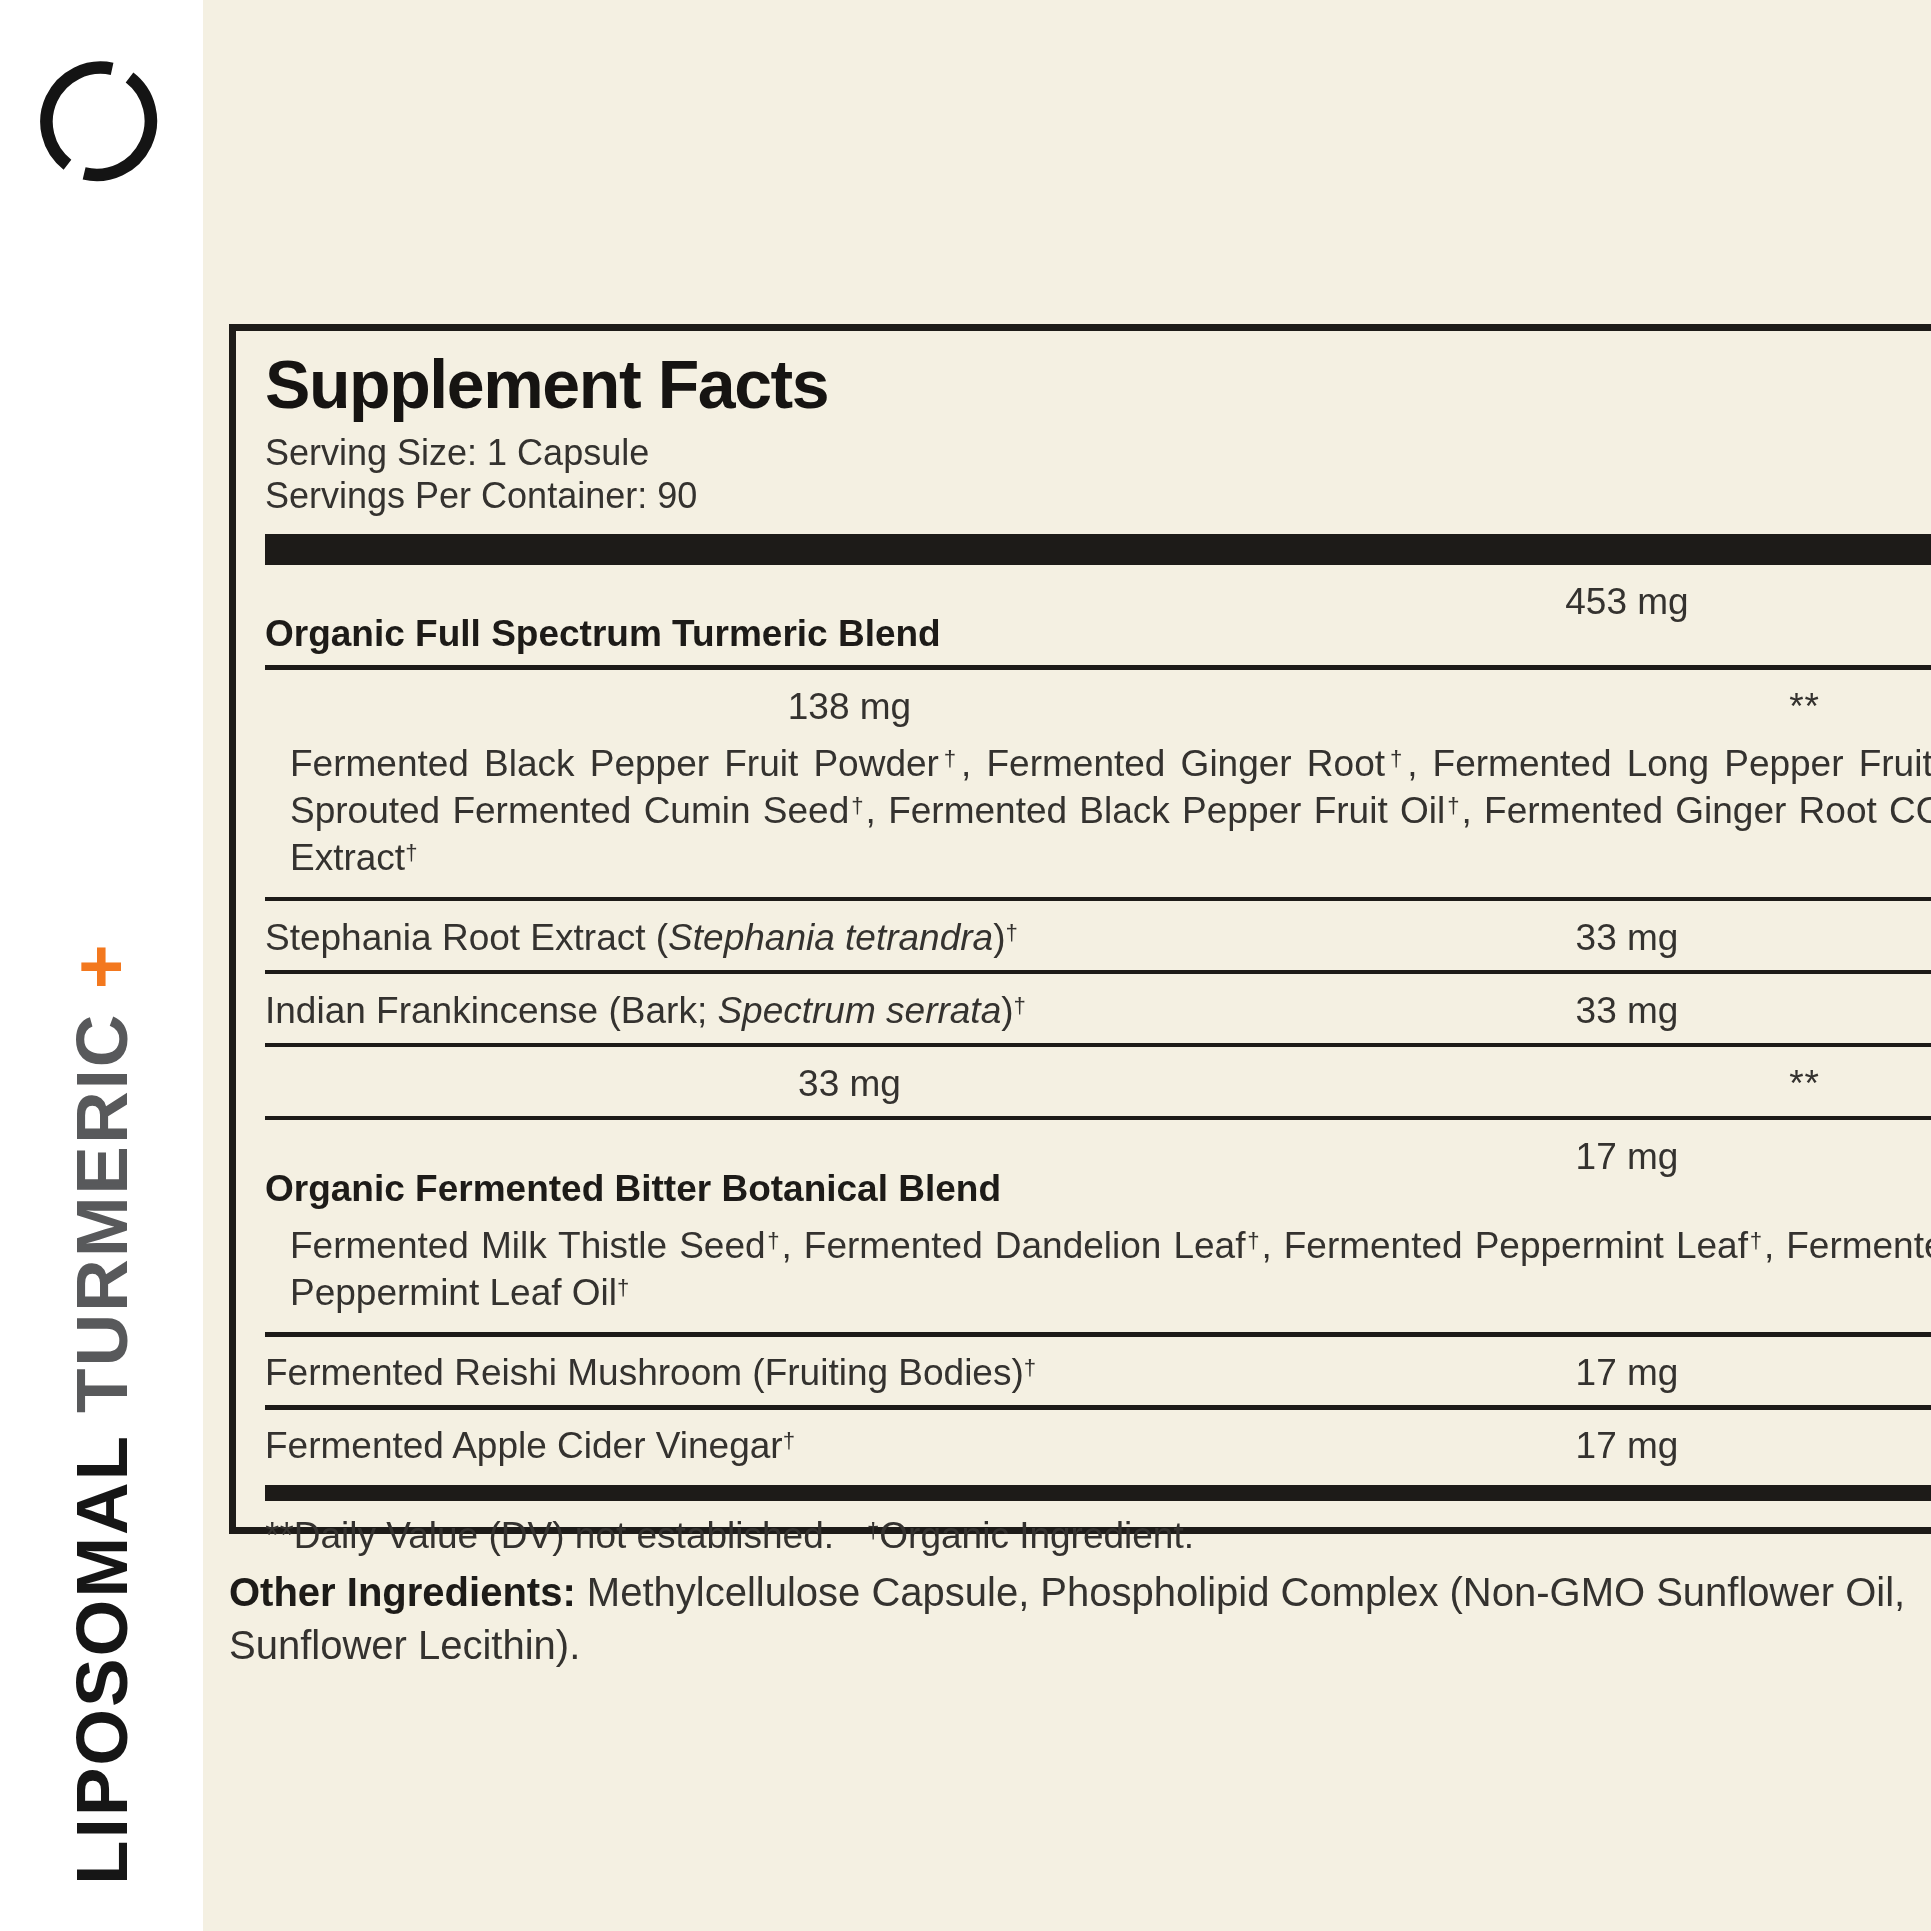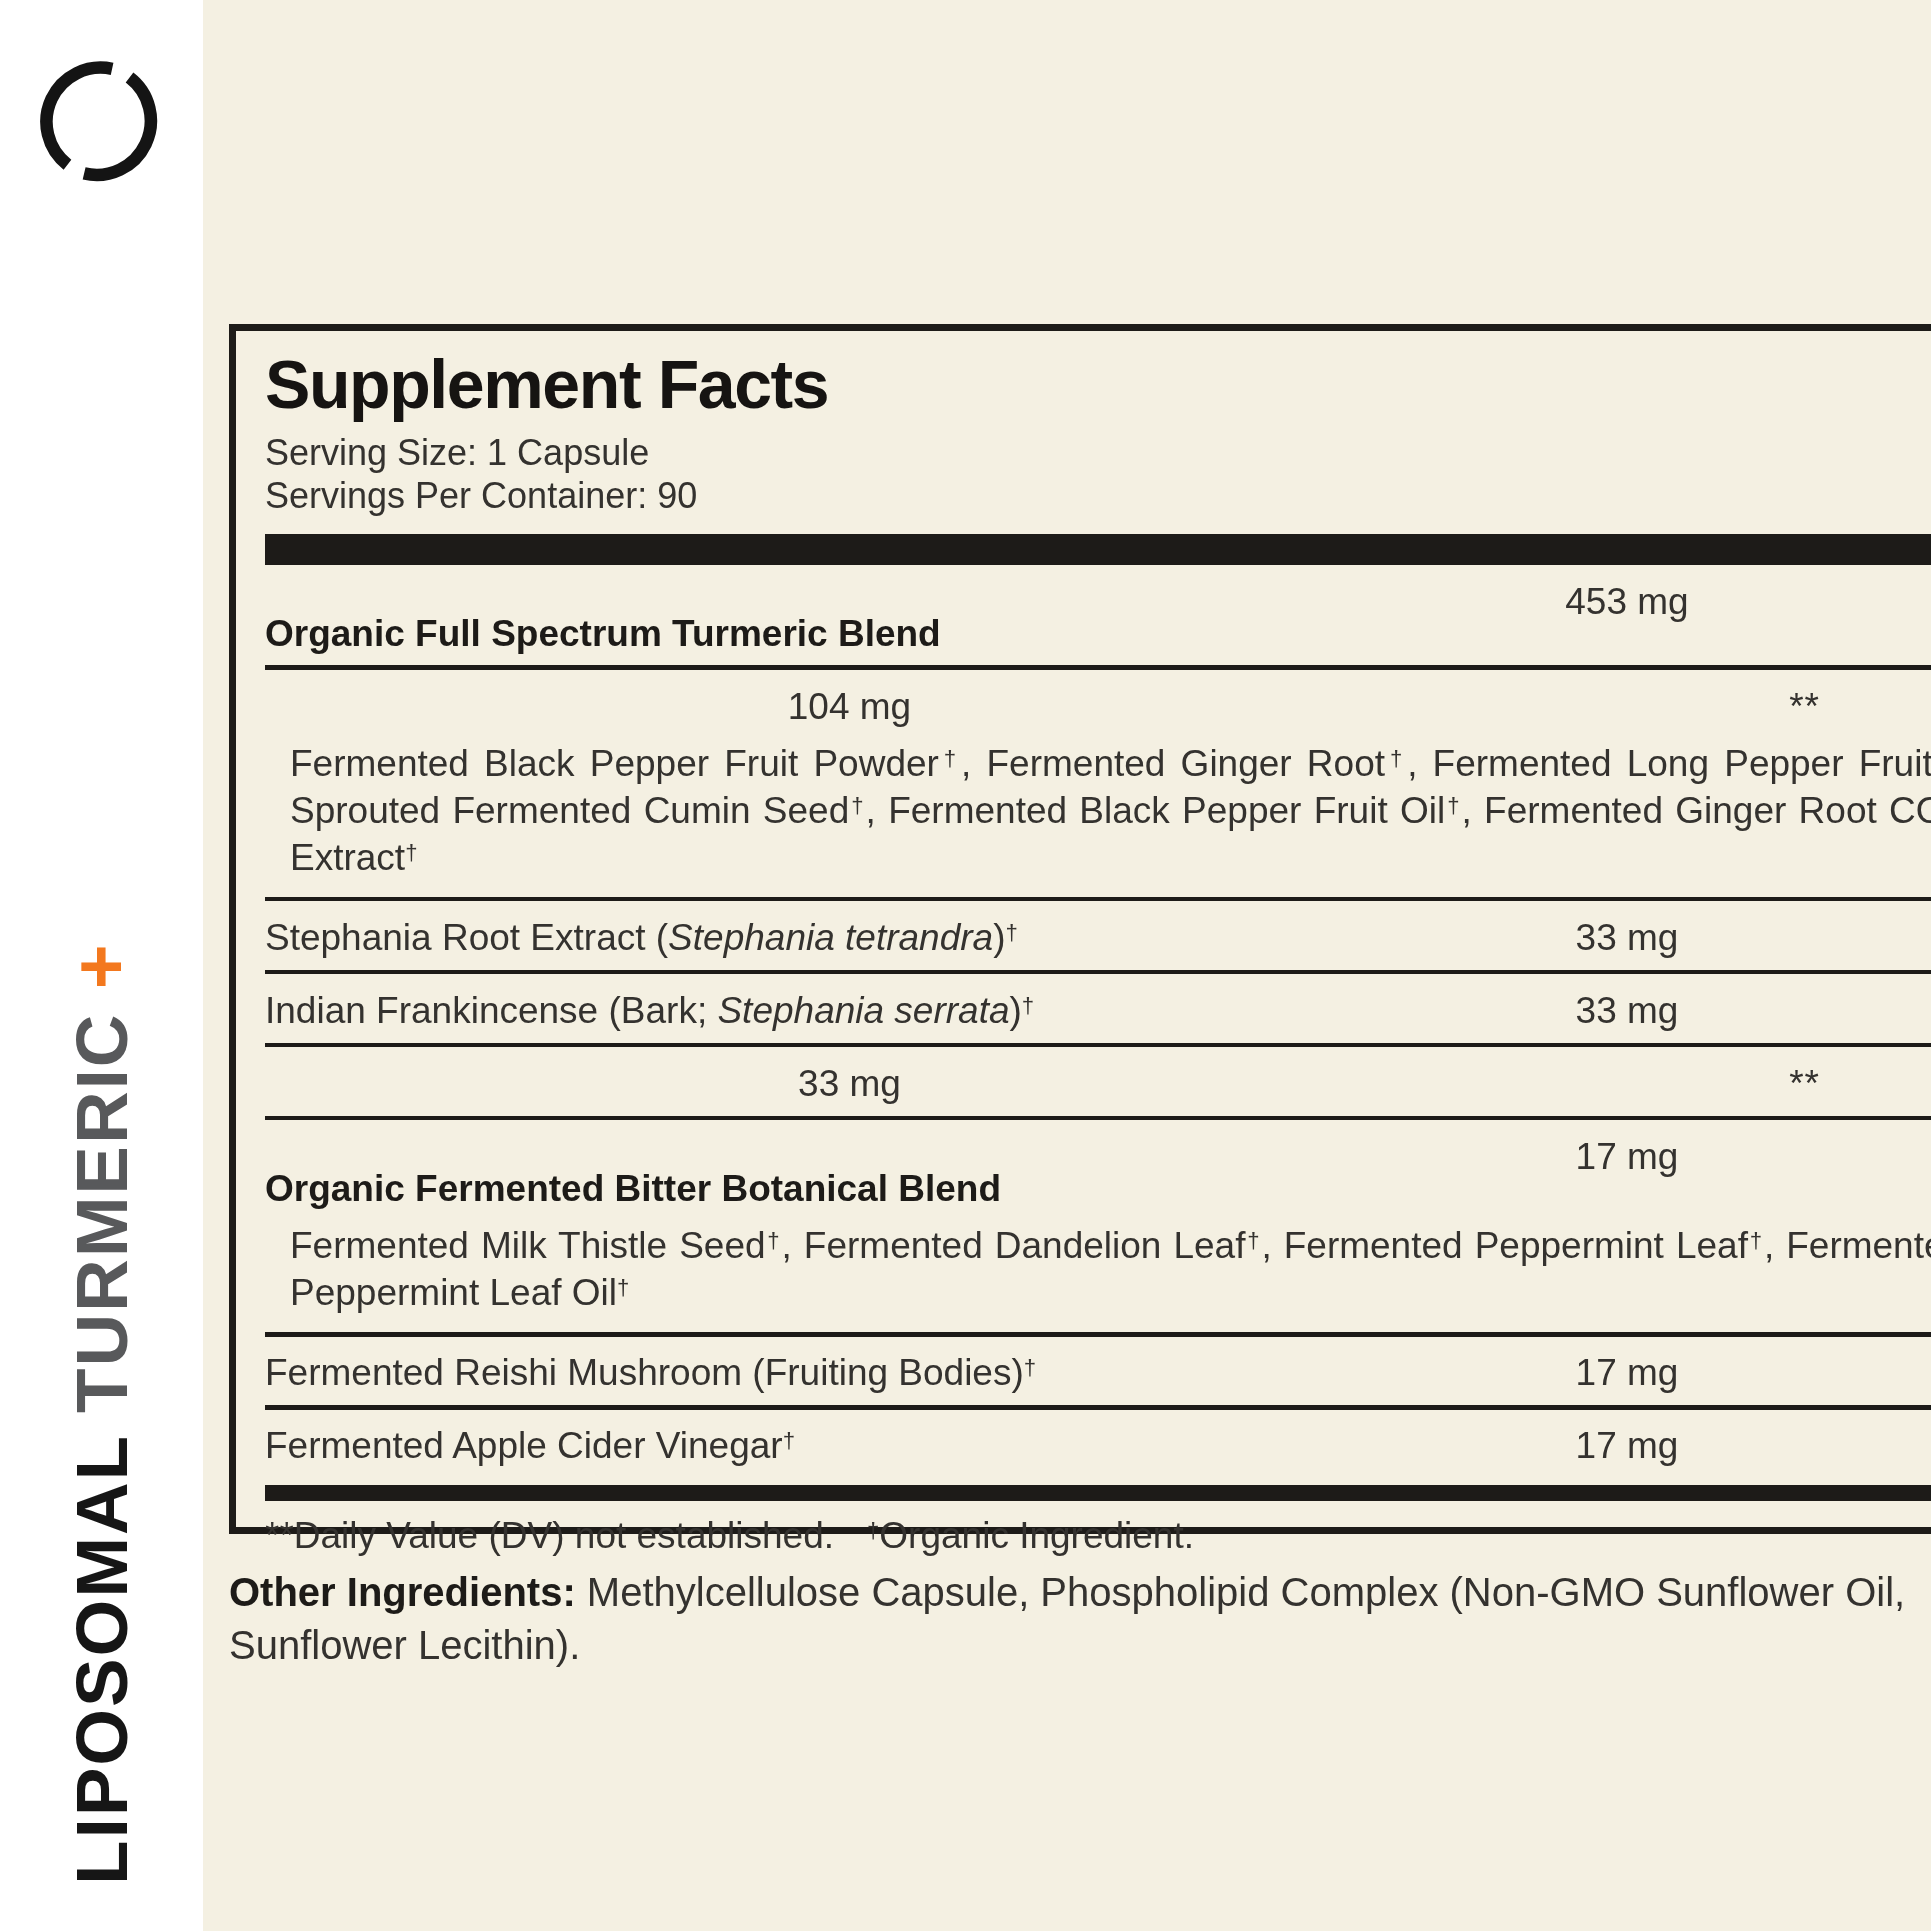--- a/index.html
+++ b/index.html
@@ -79,35 +79,35 @@
   <div class="bar header-bottom"></div>
 
   <div class="row">
     <div class="name bold">Organic Full Spectrum Turmeric Blend</div>
     <div class="amount">453 mg</div>
     <div class="dv">**</div>
   </div>
   <div class="sep"></div>
 
   <div class="row">
-    <div class="amount">104 mg</div>
+    <div class="amount">138 mg</div>
     <div class="dv">**</div>
   </div>
   <div class="sub">Fermented Black Pepper Fruit Powder<sup>†</sup>, Fermented Ginger Root<sup>†</sup>, Fermented Long Pepper Fruit<sup>†</sup>, Sprouted Fermented Cumin Seed<sup>†</sup>, Fermented Black Pepper Fruit Oil<sup>†</sup>, Fermented Ginger Root CO2 Extract<sup>†</sup></div>
   <div class="sep"></div>
 
   <div class="row">
     <div class="name">Stephania Root Extract (<i>Stephania tetrandra</i>)<sup>†</sup></div>
     <div class="amount">33 mg</div>
     <div class="dv">**</div>
   </div>
   <div class="sep"></div>
 
   <div class="row">
-    <div class="name">Indian Frankincense (Bark; <i>Stephania serrata</i>)<sup>†</sup></div>
+    <div class="name">Indian Frankincense (Bark; <i>Spectrum serrata</i>)<sup>†</sup></div>
     <div class="amount">33 mg</div>
     <div class="dv">**</div>
   </div>
   <div class="sep"></div>
 
   <div class="row">
     <div class="amount">33 mg</div>
     <div class="dv">**</div>
   </div>
   <div class="sep"></div>

